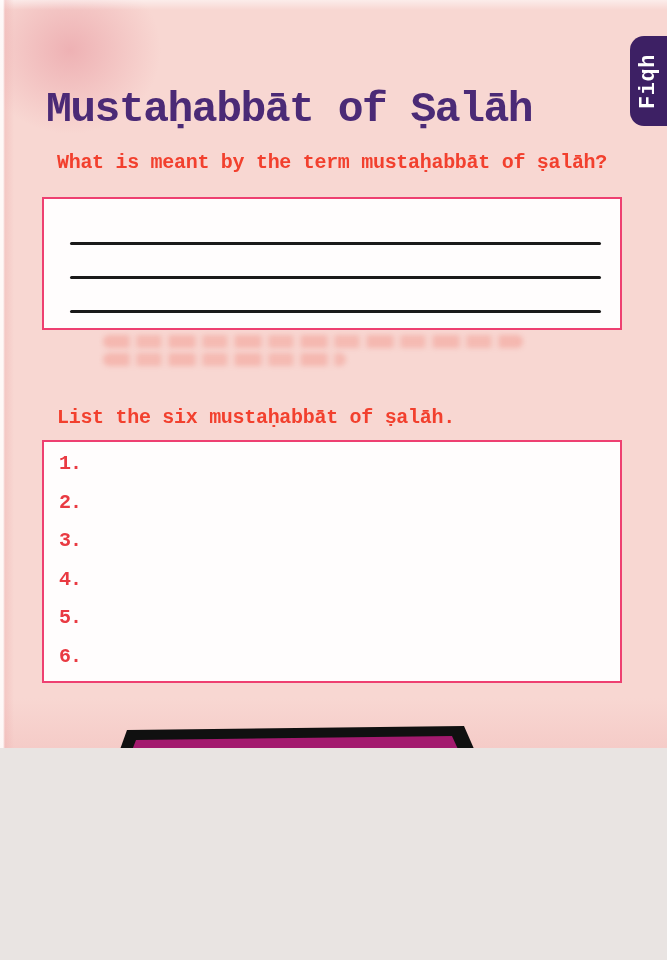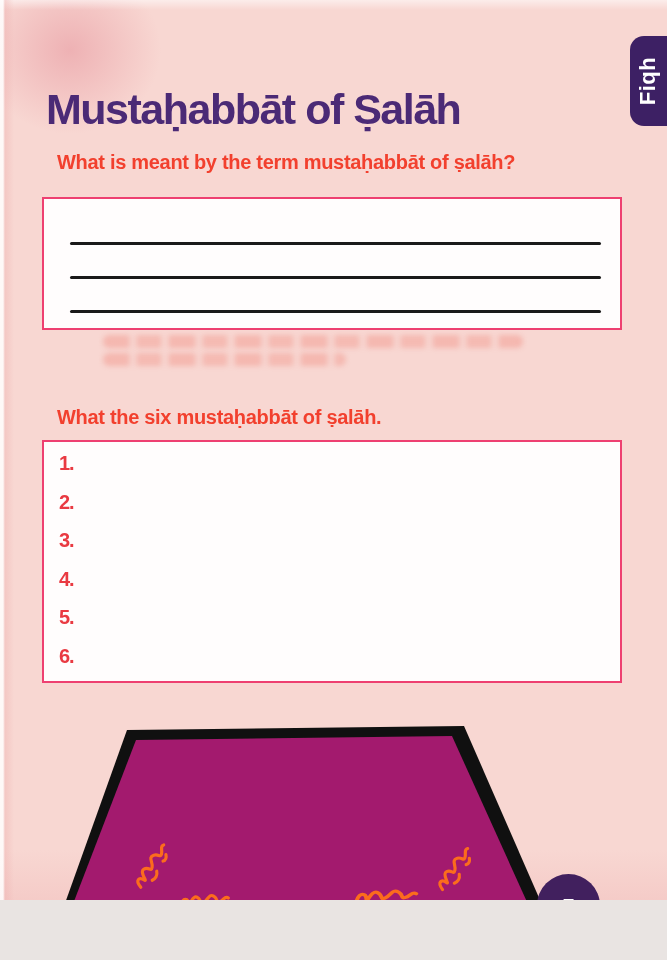--- a/index.html
+++ b/index.html
@@ -1,21 +1,21 @@
 <!DOCTYPE html>
 <html><head>
 <meta charset="utf-8">
 <style>
   html,body{margin:0;padding:0;background:#e9e4e2;}
   #page{
     position:relative;
-    width:667px;height:900px;
+    width:667px;height:748px;
     background:#f8d7d2;
     overflow:hidden;
-    font-family:Liberation Sans, sans-serif;
+    font-family:Liberation Mono, monospace;
   }
   
   .shade-topleft{
     position:absolute;left:-60px;top:-70px;width:260px;height:240px;
     background:radial-gradient(closest-side,rgba(228,140,150,.5),rgba(228,140,150,0) 70%);
     pointer-events:none;
   }
   .shade-leftedge{
     position:absolute;left:0;top:0;width:14px;height:100%;
     background:linear-gradient(90deg,rgba(255,255,255,.85) 0 3px,rgba(236,170,170,.35) 5px,rgba(236,170,170,0) 14px);
@@ -119,21 +119,21 @@
 
   <div class="answer-box" id="answer-box-1">
     <div class="answer-line l1"></div>
     <div class="answer-line l2"></div>
     <div class="answer-line l3"></div>
   </div>
 
   <div class="bleed-line" id="bleed-1"></div>
   <div class="bleed-line" id="bleed-2"></div>
 
-  <div class="q-heading" id="q2-heading">What the six mustaḥabbāt of ṣalāh.</div>
+  <div class="q-heading" id="q2-heading">List the six mustaḥabbāt of ṣalāh.</div>
 
   <div class="answer-box" id="answer-box-2">
     <div class="list-rows">
       <div class="list-row">
         <span class="num">1.</span>
         <span class="answer-space"></span>
       </div>
       <div class="list-row">
         <span class="num">2.</span>
         <span class="answer-space"></span>

